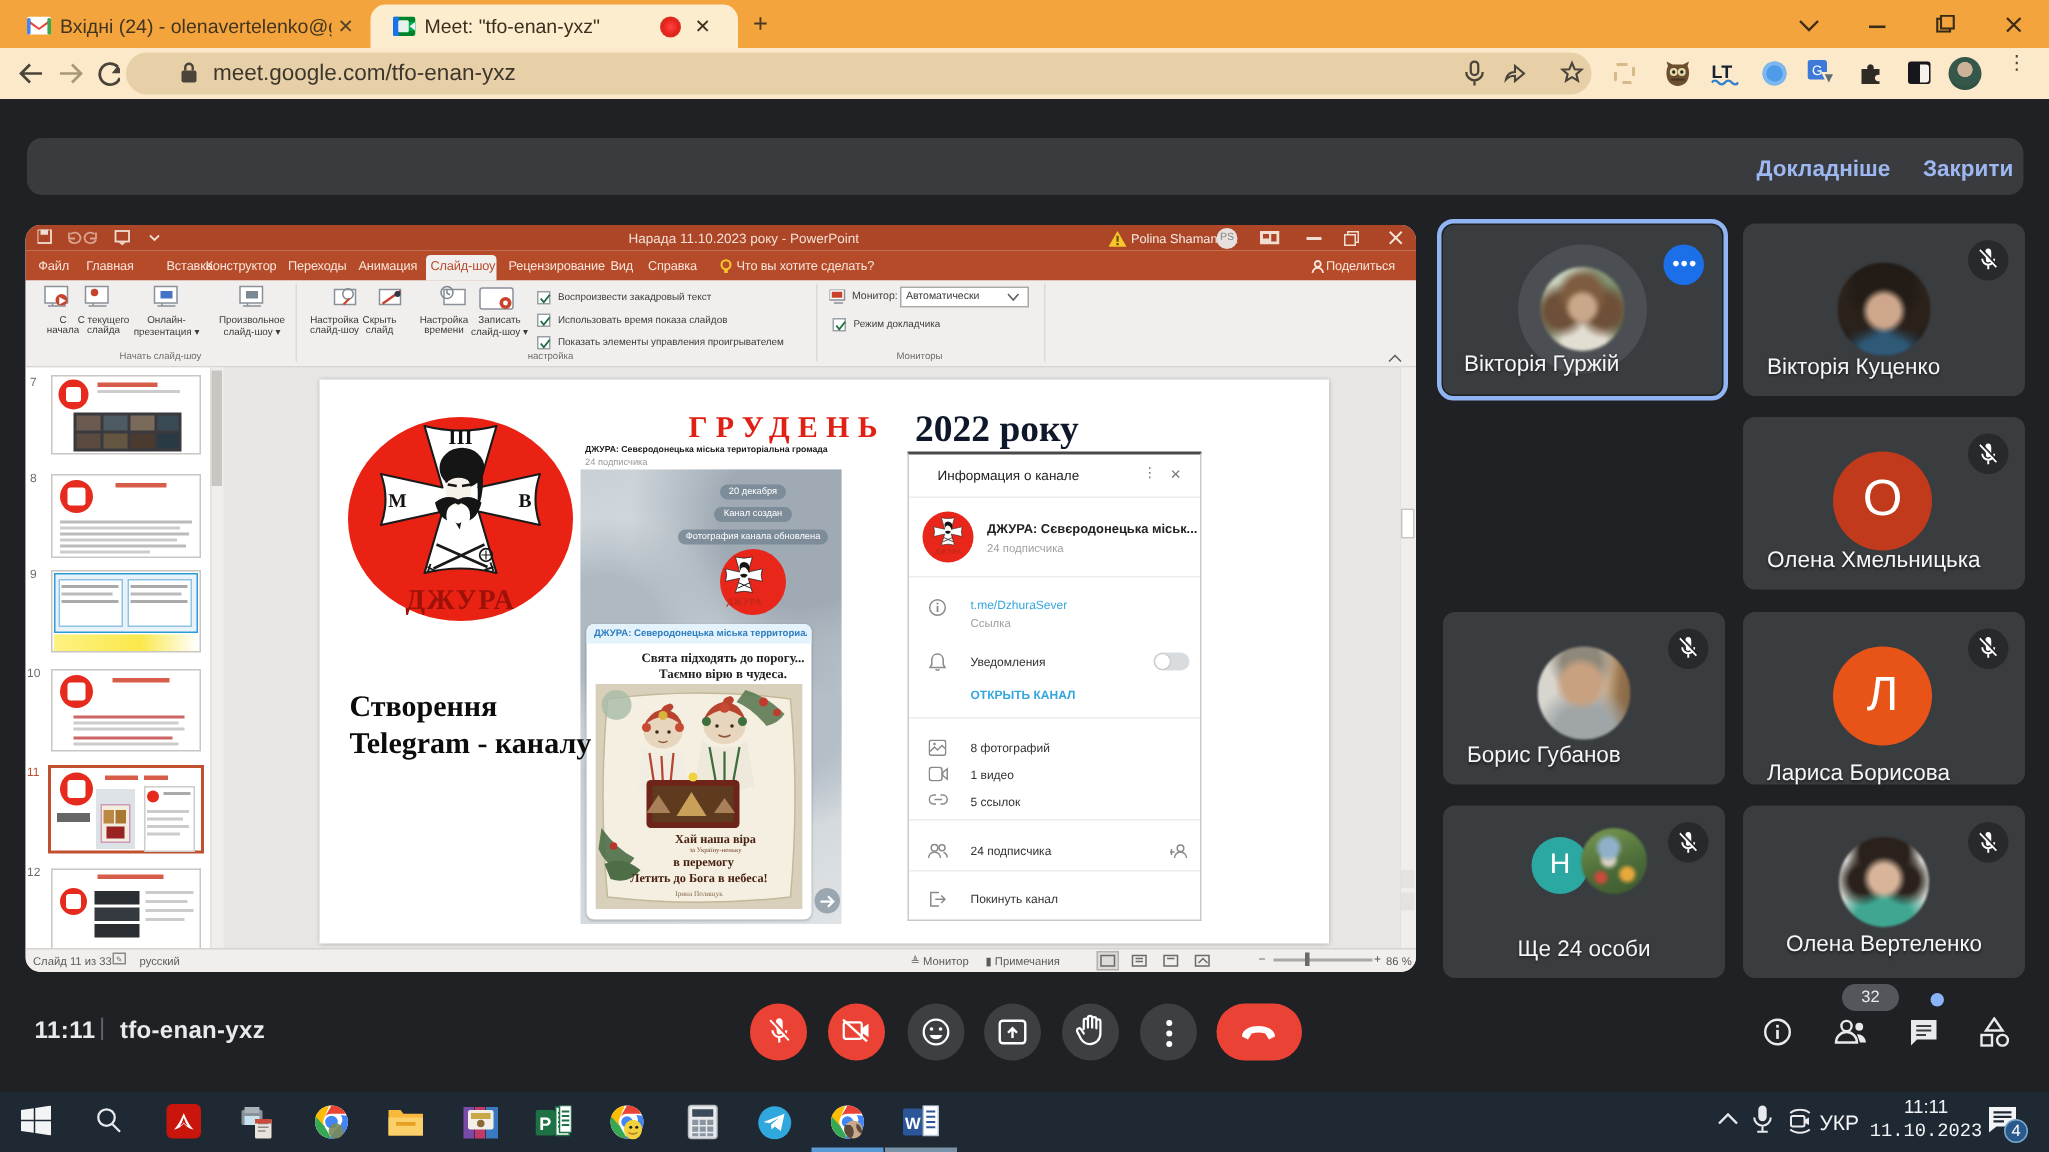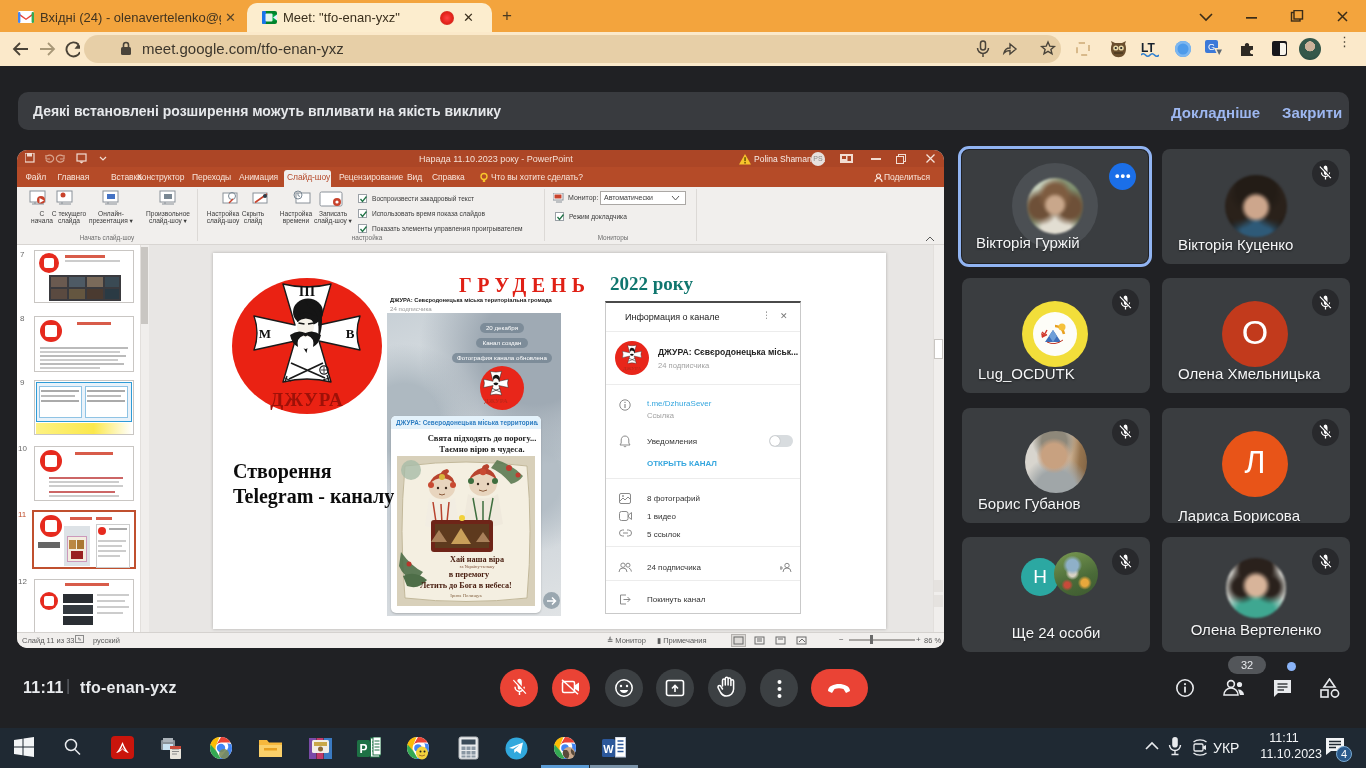--- a/index.html
+++ b/index.html
@@ -90,21 +90,20 @@
 </svg>
 <svg class="abs" style="left:1240px;top:40px;" width="17" height="17" viewBox="0 0 17 17">
   <path d="M1 6 H5 a2.2 2.2 0 1 1 4 0 H13 V10 a2.2 2.2 0 1 0 0 4 V16 H1 Z" fill="#2e2a24"></path>
 </svg>
 <div class="abs" style="left:1272px;top:41px;width:15px;height:15px;background:#17161a;border-radius:2px;"></div>
 <div class="abs" style="left:1279.5px;top:42.5px;width:6px;height:12px;background:#f7f3ea;border-radius:0 2px 2px 0;"></div>
 <div class="abs" style="left:1299px;top:38px;width:22px;height:22px;border-radius:50%;background:radial-gradient(circle at 50% 38%, #cdb29a 0 28%, #35584a 30% 60%, #1f3f38 100%);"></div>
 <div class="abs" style="left:1338px;top:38px;width:6px;height:22px;color:#4a4337;font-size:13px;line-height:7px;letter-spacing:0;">⋮</div>
 
 <div class="abs" style="left:18px;top:92px;width:1331px;height:38px;background:#393B3F;border-radius:10px;"></div>
-<div class="abs" style="left:33px;top:103px;font-size:14px;font-weight:bold;color:#E6E8EB;letter-spacing:0;">Деякі встановлені розширення можуть впливати на якість виклику</div>
 <div class="abs" style="left:1171px;top:104px;font-size:15px;font-weight:bold;color:#9DB7F0;">Докладніше</div>
 <div class="abs" style="left:1282px;top:104px;font-size:15px;font-weight:bold;color:#9DB7F0;">Закрити</div>
 
 <div class="abs" style="left:17px;top:150px;width:927px;height:498px;border-radius:10px;overflow:hidden;background:#E8E6E4;">
 
   <div class="abs" style="left:0;top:0;width:927px;height:17px;background:#AC4626;"></div>
   <div class="abs" style="left:0;top:17px;width:927px;height:20px;background:#B54B28;"></div>
   <svg class="abs" style="left:8px;top:3px;" width="90" height="11" viewBox="0 0 90 11">
     <rect x="0" y="0" width="9" height="9" fill="none" stroke="#f2ddd2" stroke-width="1.2"></rect>
     <rect x="2" y="0" width="5" height="3.5" fill="#f2ddd2"></rect>
@@ -349,21 +348,21 @@
       <path d="M67.5 45 L73.5 46 M77 46 L83 45" stroke="#151515" stroke-width="1.7"></path>
       <path d="M59 57 Q67 51 74.5 55 Q82 51 90 57 Q88 66 82 69 Q84 60 76.5 57.5 L74.5 58.5 L72.5 57.5 Q65 60 67 69 Q61 66 59 57 Z" fill="#151515"></path>
       <path d="M72.5 70 Q74.5 72 76.5 70 L75.5 75 Z" fill="#151515"></path>
       <path d="M58 101 L92 85 M60 85 L94 100" stroke="#1a1a1a" stroke-width="1.8"></path>
       <path d="M56 98 l-2 6 M54 100 l6 3 M96 97 l2 6 M92 102 l6 -2" stroke="#1a1a1a" stroke-width="1.3"></path>
       <circle cx="93" cy="92" r="4.2" fill="none" stroke="#1a1a1a" stroke-width="1.2"></circle>
       <path d="M90 92 h6 M93 89 v6" stroke="#1a1a1a" stroke-width="0.8"></path>
       <text x="76" y="128" font-size="19" font-weight="bold" fill="#9E1108" text-anchor="middle" letter-spacing="1" font-family="Liberation Serif">ДЖУРА</text>
     </svg>
     <div class="abs" style="left:246px;top:21px;font-size:20px;font-weight:bold;letter-spacing:5.5px;color:#E02015;font-family:'Liberation Serif',serif;">ГРУДЕНЬ</div>
-    <div class="abs" style="left:397px;top:20px;font-size:19px;font-weight:bold;color:#0f766e;font-family:'Liberation Serif',serif;">2022 року</div>
+    <div class="abs" style="left:397px;top:20px;font-size:25px;font-weight:bold;color:#0f172a;font-family:'Liberation Serif',serif;">2022 року</div>
     <div class="abs" style="left:20px;top:206px;font-size:20px;font-weight:bold;color:#0c0c0c;font-family:'Liberation Serif',serif;line-height:25px;white-space:nowrap;z-index:3;">Створення<br>Telegram - каналу</div>
 
     <div class="abs" style="left:174px;top:43px;width:174px;height:320px;">
       <div class="abs" style="left:3px;top:1px;font-size:5.8px;font-weight:bold;color:#1a1a1a;white-space:nowrap;">ДЖУРА: Севєродонецька міська територіальна громада</div>
       <div class="abs" style="left:3px;top:9px;font-size:6.2px;color:#999;">24 подписчика</div>
       <div class="abs" style="left:0;top:17px;width:174px;height:303px;background:radial-gradient(circle at 85% 12%,#9FAAB4 0 18%,rgba(159,170,180,0) 38%),radial-gradient(circle at 10% 35%,#AEB9C1 0 14%,rgba(174,185,193,0) 30%),radial-gradient(circle at 80% 55%,#B4BEC6 0 16%,rgba(180,190,198,0) 34%),linear-gradient(160deg,#C8D0D6 0%,#DDE2E5 30%,#C5CDD4 55%,#E0E3E5 100%);"></div>
       <div class="abs" style="left:93px;top:27px;width:44px;height:10px;border-radius:5px;background:rgba(116,132,146,0.8);color:#fff;font-size:6.2px;text-align:center;line-height:10px;">20 декабря</div>
       <div class="abs" style="left:89px;top:42px;width:52px;height:10px;border-radius:5px;background:rgba(116,132,146,0.8);color:#fff;font-size:6.2px;text-align:center;line-height:10px;">Канал создан</div>
       <div class="abs" style="left:65px;top:57px;width:100px;height:10px;border-radius:5px;background:rgba(116,132,146,0.8);color:#fff;font-size:6.2px;text-align:center;line-height:10px;">Фотография канала обновлена</div>
       <div class="abs" style="left:93px;top:70px;width:44px;height:44px;border-radius:50%;background:#E8261A;"></div>
@@ -551,42 +550,20 @@
   <div class="abs" style="left:150px;top:11px;width:27px;height:27px;border-radius:50%;background:rgba(28,29,32,0.6);">
     <svg style="position:absolute;left:6px;top:5.5px;" width="15" height="16" viewBox="0 0 15 16">
       <path d="M5.5 3.2 a2 2.6 0 0 1 4 0 V7.2 a2 2.6 0 0 1 -3.4 1.9 Z" fill="#fff"></path>
       <path d="M3.5 7.5 a4 4 0 0 0 8 0 M7.5 11.8 V14.5" stroke="#fff" stroke-width="1.3" fill="none"></path>
       <path d="M2 1.5 L13 13" stroke="#fff" stroke-width="1.4"></path>
       <path d="M2.8 0.8 L13.8 12.3" stroke="rgba(28,29,32,0.9)" stroke-width="1.2"></path>
     </svg>
   </div>
 </div>
 
-<div class="abs" style="left:962px;top:278px;width:188px;height:115px;border-radius:8px;background:#3A3D40;overflow:hidden;">
-  <div class="abs" style="left:60px;top:23px;width:66px;height:66px;border-radius:50%;background:#F2DE3A;"></div>
-  <div class="abs" style="left:71px;top:34px;width:44px;height:44px;border-radius:50%;background:#FDFDF8;"></div>
-  <svg class="abs" style="left:71px;top:34px;" width="44" height="44" viewBox="0 0 44 44">
-    <path d="M22 14 a9 9 0 0 1 9 8" stroke="#E8A020" stroke-width="2.5" fill="none"></path>
-    <circle cx="29" cy="15" r="3.5" fill="#F5C23C"></circle>
-    <path d="M12 30 L20 18 L28 30 Z" fill="#3E6FB8"></path>
-    <path d="M20 18 L24 24 L20 30 L16 24 Z" fill="#6E9FD8"></path>
-    <path d="M9 20 l2.5 2.5 M14 18 l-2.5 4.5 M9 25 l5 -2.5" stroke="#D23A2E" stroke-width="1.5"></path>
-    <path d="M8 21 L12 23 L9 26 Z" fill="#D23A2E"></path>
-    <path d="M30 28 q-8 6 -16 2" stroke="#C0392B" stroke-width="1" fill="none"></path>
-  </svg>
-  <div class="abs" style="left:16px;top:87px;font-size:15px;color:#F5F6F7;text-shadow:0 1px 2px rgba(0,0,0,0.6);">Lug_OCDUTK</div>
-  <div class="abs" style="left:150px;top:11px;width:27px;height:27px;border-radius:50%;background:rgba(28,29,32,0.6);">
-    <svg style="position:absolute;left:6px;top:5.5px;" width="15" height="16" viewBox="0 0 15 16">
-      <path d="M5.5 3.2 a2 2.6 0 0 1 4 0 V7.2 a2 2.6 0 0 1 -3.4 1.9 Z" fill="#fff"></path>
-      <path d="M3.5 7.5 a4 4 0 0 0 8 0 M7.5 11.8 V14.5" stroke="#fff" stroke-width="1.3" fill="none"></path>
-      <path d="M2 1.5 L13 13" stroke="#fff" stroke-width="1.4"></path>
-      <path d="M2.8 0.8 L13.8 12.3" stroke="rgba(28,29,32,0.9)" stroke-width="1.2"></path>
-    </svg>
-  </div>
-</div>
 
 <div class="abs" style="left:1162px;top:278px;width:188px;height:115px;border-radius:8px;background:#3A3D40;overflow:hidden;">
   <div class="abs" style="left:60px;top:23px;width:66px;height:66px;border-radius:50%;background:#C23A1C;"></div>
   <div class="abs" style="left:60px;top:35px;width:66px;font-size:34px;color:#fff;text-align:center;font-weight:normal;">О</div>
   <div class="abs" style="left:16px;top:87px;font-size:15px;color:#F5F6F7;text-shadow:0 1px 2px rgba(0,0,0,0.6);">Олена Хмельницька</div>
   <div class="abs" style="left:150px;top:11px;width:27px;height:27px;border-radius:50%;background:rgba(28,29,32,0.6);">
     <svg style="position:absolute;left:6px;top:5.5px;" width="15" height="16" viewBox="0 0 15 16">
       <path d="M5.5 3.2 a2 2.6 0 0 1 4 0 V7.2 a2 2.6 0 0 1 -3.4 1.9 Z" fill="#fff"></path>
       <path d="M3.5 7.5 a4 4 0 0 0 8 0 M7.5 11.8 V14.5" stroke="#fff" stroke-width="1.3" fill="none"></path>
       <path d="M2 1.5 L13 13" stroke="#fff" stroke-width="1.4"></path>
@@ -835,20 +812,20 @@
   <rect x="4.2" y="1" width="5.6" height="10.5" rx="2.8" fill="#E8EAED"></rect>
   <path d="M1.5 9 a5.5 5.5 0 0 0 11 0 M7 15 V18 M3.5 18.5 h7" stroke="#E8EAED" stroke-width="1.4" fill="none"></path>
 </svg>
 <svg class="abs" style="left:1190px;top:739px;" width="20" height="17" viewBox="0 0 20 17">
   <path d="M3.5 3 A8.5 6 0 0 1 16.5 3 M3.5 14 A8.5 6 0 0 0 16.5 14" stroke="#E8EAED" stroke-width="1.3" fill="none"></path>
   <rect x="4" y="5" width="9" height="7" rx="1.2" fill="none" stroke="#E8EAED" stroke-width="1.3"></rect>
   <path d="M13 7.5 L16 6 V11 L13 9.5 Z" fill="#E8EAED"></path>
 </svg>
 <div class="abs" style="left:1213px;top:740px;font-size:14px;color:#F2F4F6;">УКР</div>
 <div class="abs" style="left:1253px;top:731px;width:62px;font-size:12.5px;color:#F2F4F6;text-align:center;">11:11</div>
-<div class="abs" style="left:1246px;top:747px;width:76px;font-size:12.5px;color:#F2F4F6;text-align:right;">11.10.2023</div>
+<div class="abs" style="left:1246px;top:747px;width:76px;font-size:12.5px;color:#F2F4F6;text-align:center;font-family:Liberation Mono, monospace;">11.10.2023</div>
 <svg class="abs" style="left:1325px;top:737px;" width="22" height="20" viewBox="0 0 22 20">
   <path d="M1 1 H19 V14 H6 L1 18 Z" fill="#F2F4F6"></path>
   <path d="M4 4.5 H16 M4 7.5 H16 M4 10.5 H11" stroke="#1F2933" stroke-width="1.5"></path>
 </svg>
 <div class="abs" style="left:1336px;top:746px;width:16px;height:16px;border-radius:50%;background:#2A5A8C;border:1px solid #7AAAD2;color:#fff;font-size:11px;text-align:center;line-height:15px;">4</div>
 
 </div>
 
 </body></html>

